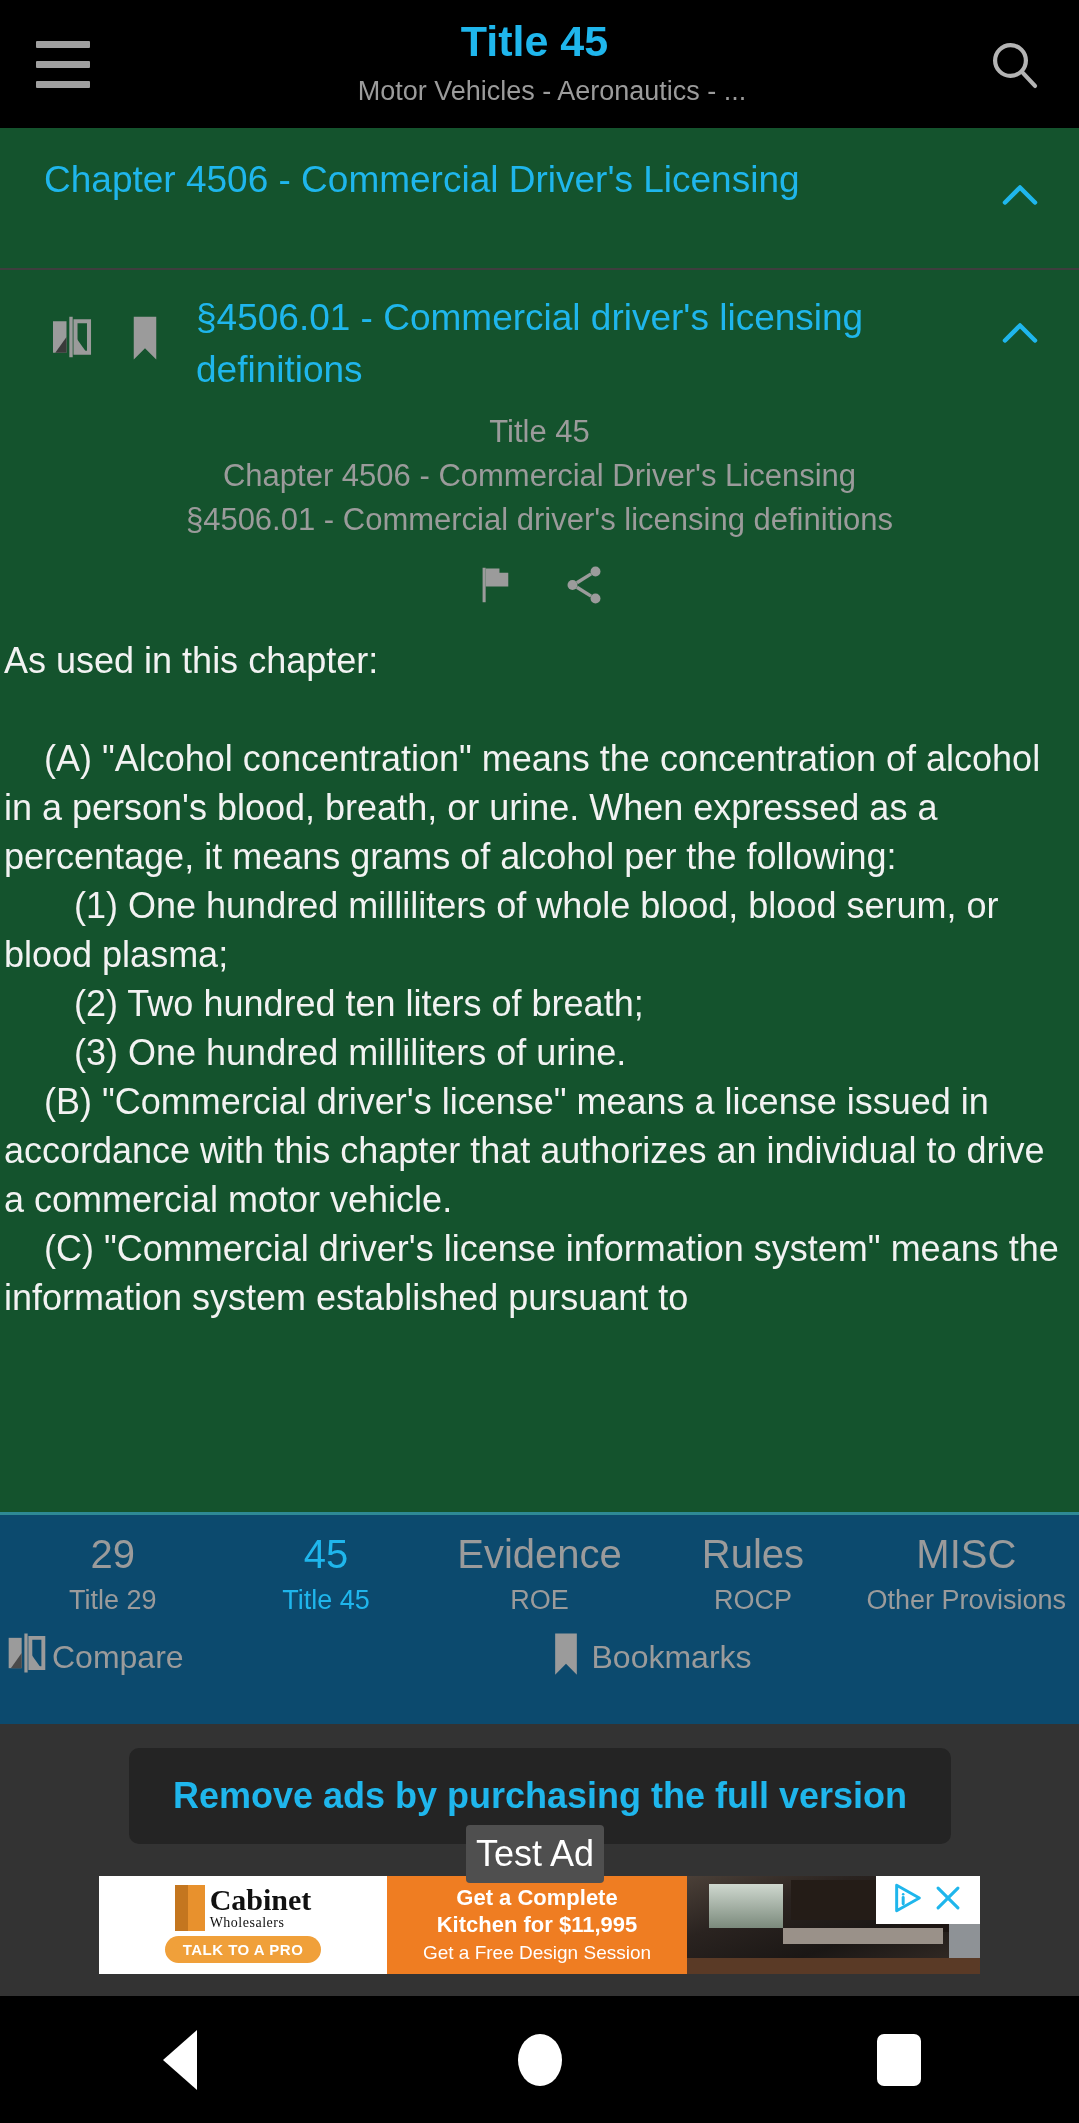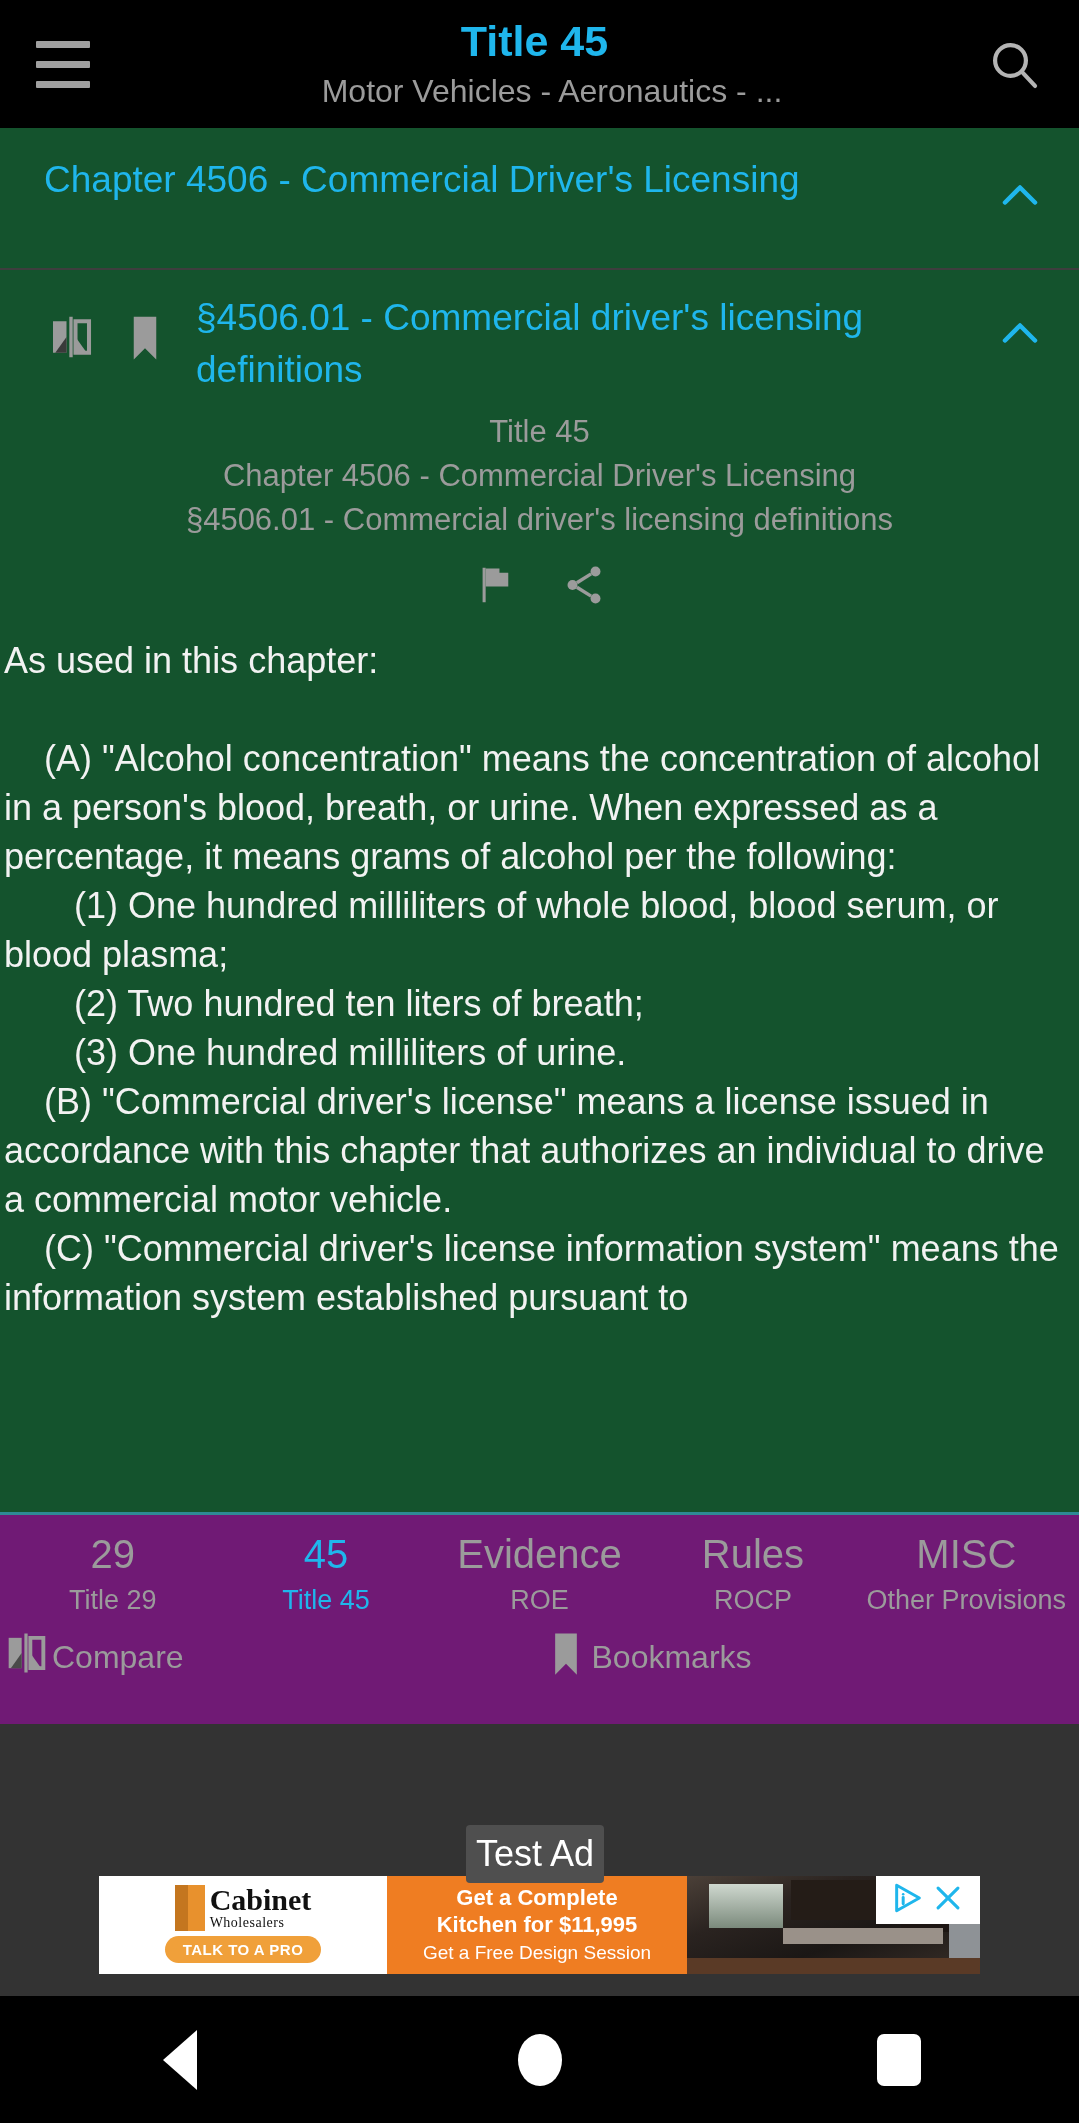--- a/index.html
+++ b/index.html
@@ -18,21 +18,21 @@
     display:flex; align-items:center;
   }
   .hamburger{
     width:120px; height:128px; display:flex; flex-direction:column;
     align-items:center; justify-content:center; gap:13px;
     padding-left:6px;
   }
   .hamburger span{ display:block; width:54px; height:7px; background:#a0a0a0; border-radius:1px;}
   .appbar-titles{ flex:1; display:flex; flex-direction:column; align-items:center; justify-content:center; }
   .app-title{ color:#1fb6ec; font-size:43px; font-weight:bold; letter-spacing:0px; line-height:50px;}
-  .app-subtitle{ color:#9b9b9b; font-size:32px; line-height:42px; margin-top:4px;margin-left:35px;}
+  .app-subtitle{ color:#9b9b9b; font-size:27px; line-height:42px; margin-top:4px;margin-left:35px;}
   .search-btn{ width:130px; height:128px; display:flex; align-items:center; justify-content:center;}
   .search-btn svg{ width:56px; height:56px;}
 
   
   .content{
     position:absolute; left:0; top:128px; width:1079px; height:1387px;
     background:#14532d; overflow:hidden;
   }
   .row-divider{ height:2px; background:#3e3e3e; width:100%;}
 
@@ -71,21 +71,21 @@
   }
 
   
   .teal-line{
     position:absolute; left:0; bottom:0; width:1079px; height:3px; background:#2e8a95;
   }
 
   
   .tabbar{
     position:absolute; left:0; top:1515px; width:1079px; height:209px;
-    background:#701a75;
+    background:#0c4a6e;
   }
   .tabs{ display:flex; align-items:flex-start; padding:14px 6px 0 6px;}
   .tab{ flex:1; display:flex; flex-direction:column; align-items:center; justify-content:flex-start;}
   .tab-top{ font-size:40px; line-height:50px; color:#9b9b9b;}
   .tab-bot{ font-size:27px; line-height:38px; color:#9b9b9b; margin-top:2px;}
   .tab.active .tab-top, .tab.active .tab-bot{ color:#1fb6ec;}
 
   .tools{ display:flex; padding-top:8px;}
   .tool{ flex:1; display:flex; flex-direction:row; align-items:center;}
   .tool svg{ width:52px; height:52px;}
@@ -301,20 +301,23 @@
           <path d="M7 3h10v19l-5-5-5 5z" fill="#9b9b9b"></path>
         </svg>
       </span>
       <div class="tool-label">Bookmarks</div>
     </div>
   </div>
 </div>
 
 <div class="adsarea">
 
+  <div class="remove-ads">
+    <span>Remove ads by purchasing the full version</span>
+  </div>
 
   <div class="ad-banner">
     <div class="ad-left">
       <div class="cab-logo">
         <div class="cab-mark"></div>
         <div class="cab-text">
           <div class="cab-name">Cabinet</div>
           <div class="cab-sub">Wholesalers</div>
         </div>
       </div>

